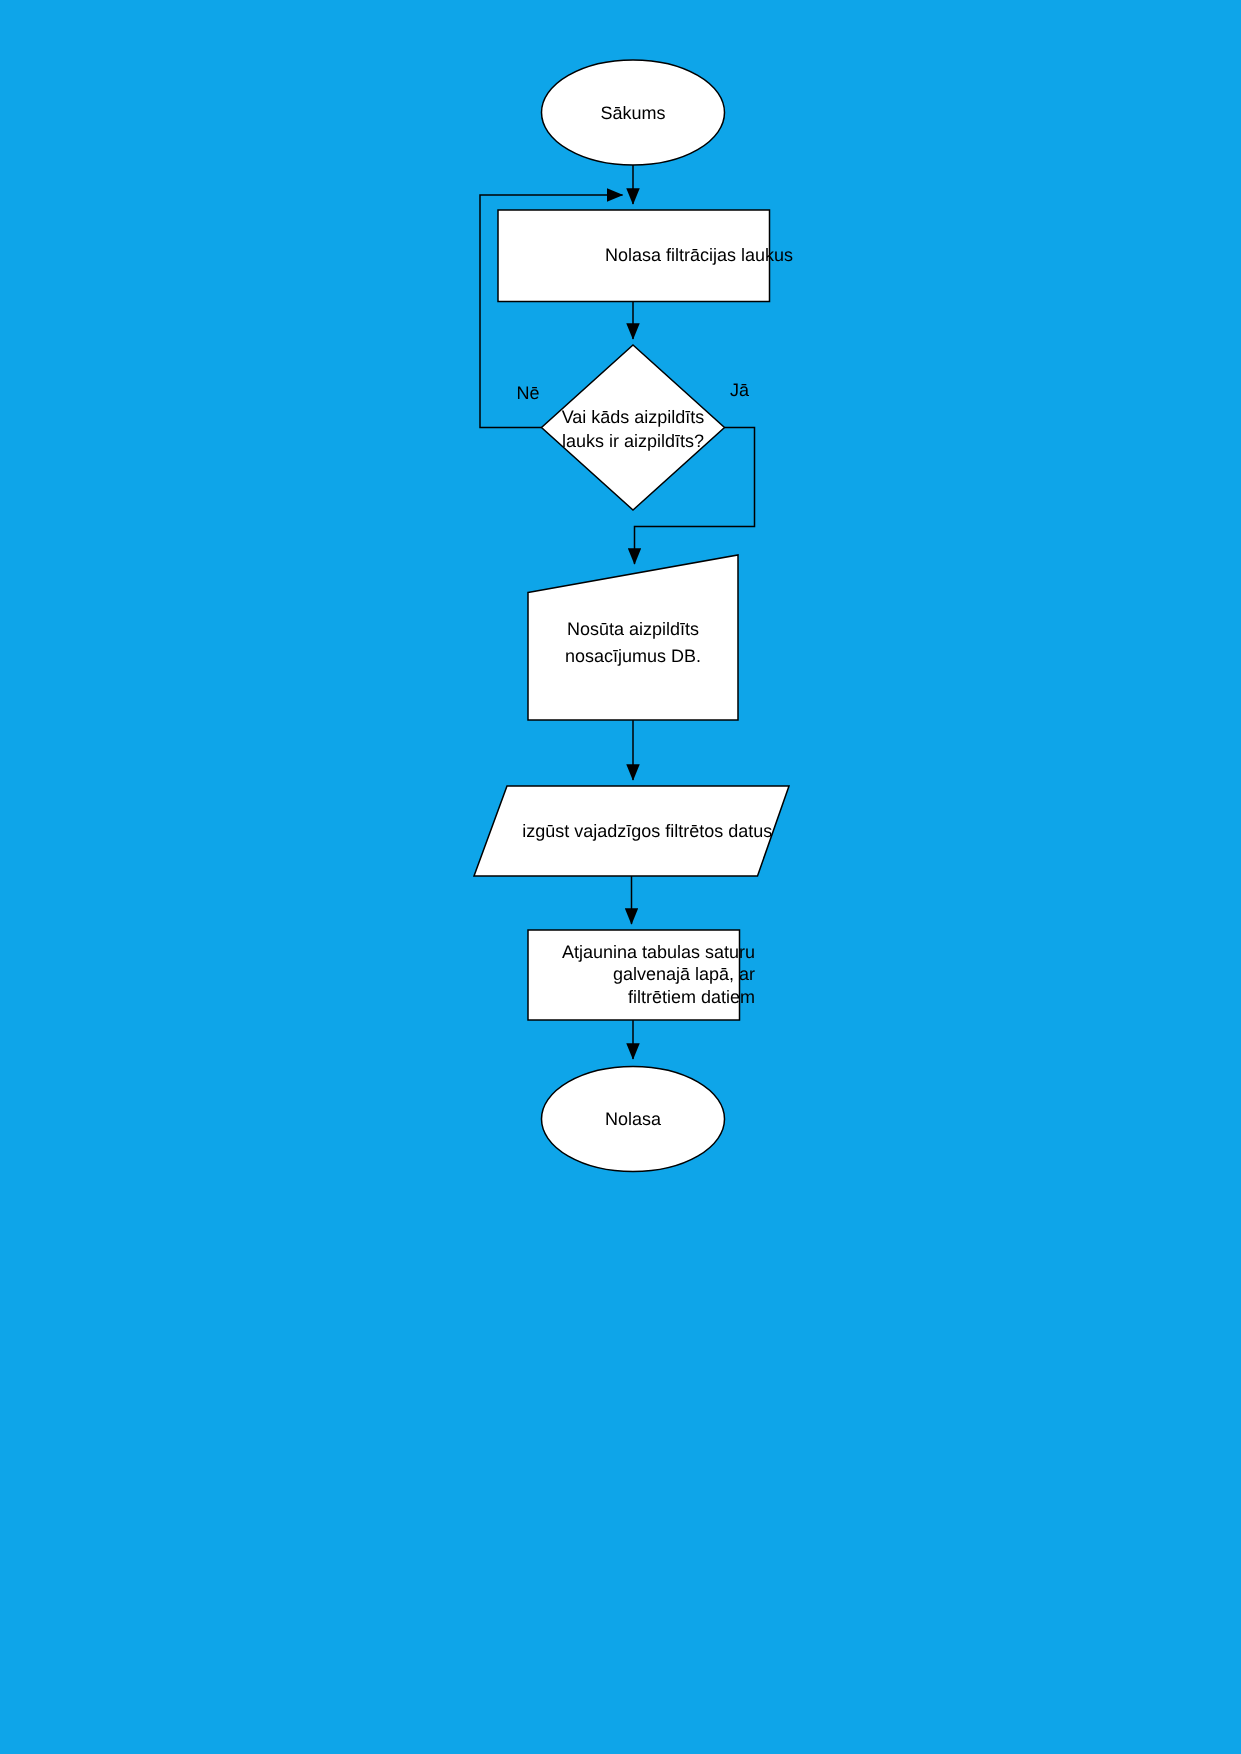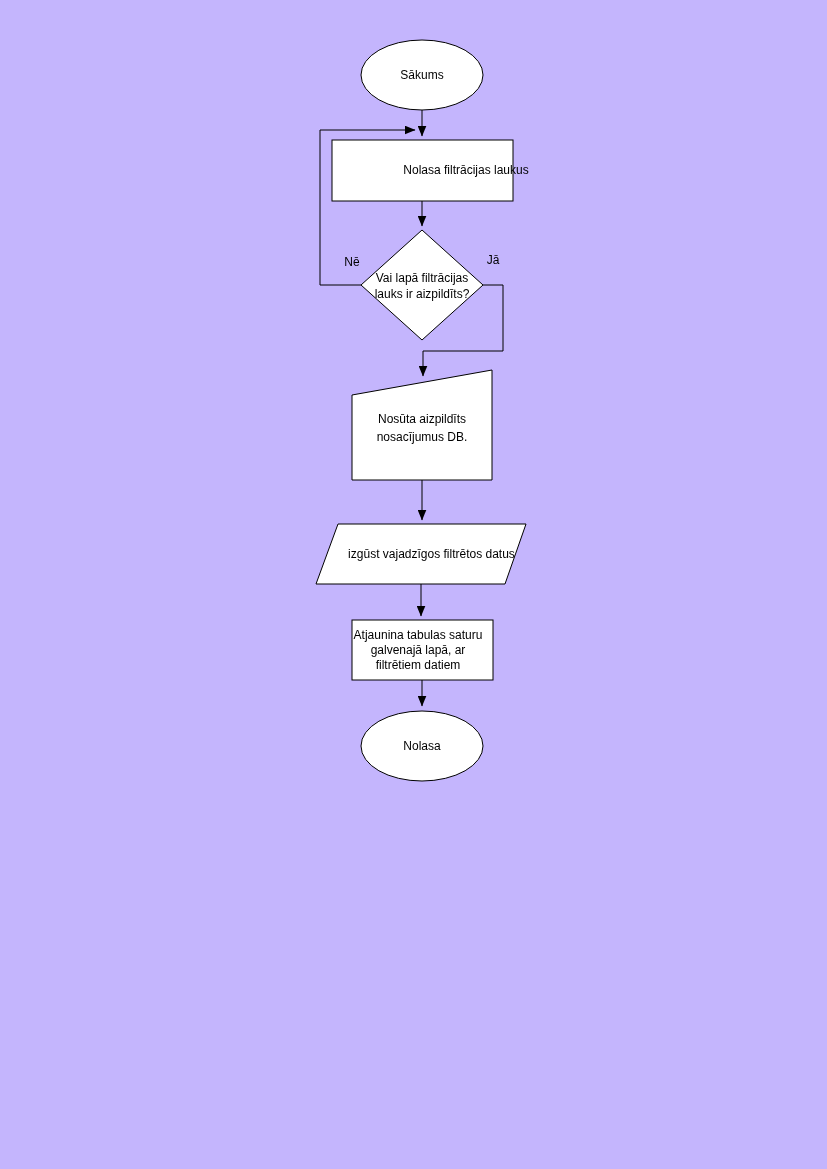--- a/index.html
+++ b/index.html
@@ -4,21 +4,21 @@
 <style>
   html, body {
     margin: 0;
     padding: 0;
     background: #ffffff;
   }
   .canvas {
     position: relative;
     width: 827px;
     height: 1169px;
-    background: #c4b5fd;
+    background: #0ea5e9;
     font-family: "Liberation Sans", sans-serif;
     overflow: hidden;
   }
   .canvas svg {
     position: absolute;
     left: 0;
     top: 0;
   }
   .node-label {
     position: absolute;
@@ -83,32 +83,32 @@
 
       <ellipse cx="422" cy="746" rx="61" ry="35"></ellipse>
     </g>
   </svg>
 
   <div class="node-label" style="left:422px; top:75px;">Sākums</div>
 
   <div class="node-label" style="left:422px; top:170px;margin-left:44px;">Nolasa filtrācijas laukus</div>
 
   <div class="node-label" style="left:422px; top:286px;">
-    <div>Vai lapā filtrācijas</div>
+    <div>Vai kāds aizpildīts</div>
     <div>lauks ir aizpildīts?</div>
   </div>
 
   <div class="node-label" style="left:422px; top:428px; line-height:18px;">
     <div>Nosūta aizpildīts</div>
     <div>nosacījumus DB.</div>
   </div>
 
   <div class="node-label" style="left:421px; top:554px;padding-left:21px;">izgūst vajadzīgos filtrētos datus</div>
 
-  <div class="node-label" style="left:418px; top:650px; line-height:15px;">
+  <div class="node-label" style="left:439px; top:650px; line-height:15px;text-align:right;">
     <div>Atjaunina tabulas saturu</div>
     <div>galvenajā lapā, ar</div>
     <div>filtrētiem datiem</div>
   </div>
 
   <div class="node-label" style="left:422px; top:746px;">Nolasa</div>
 
   <div class="edge-label" style="left:352px; top:262px;text-align:center;">Nē</div>
 
   <div class="edge-label" style="left:493px; top:260px;">Jā</div>

